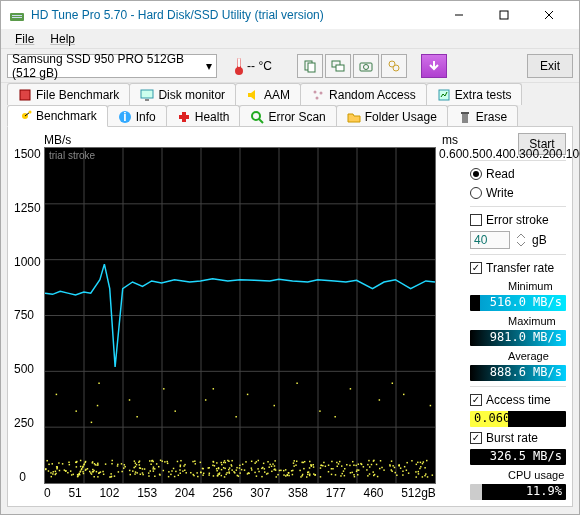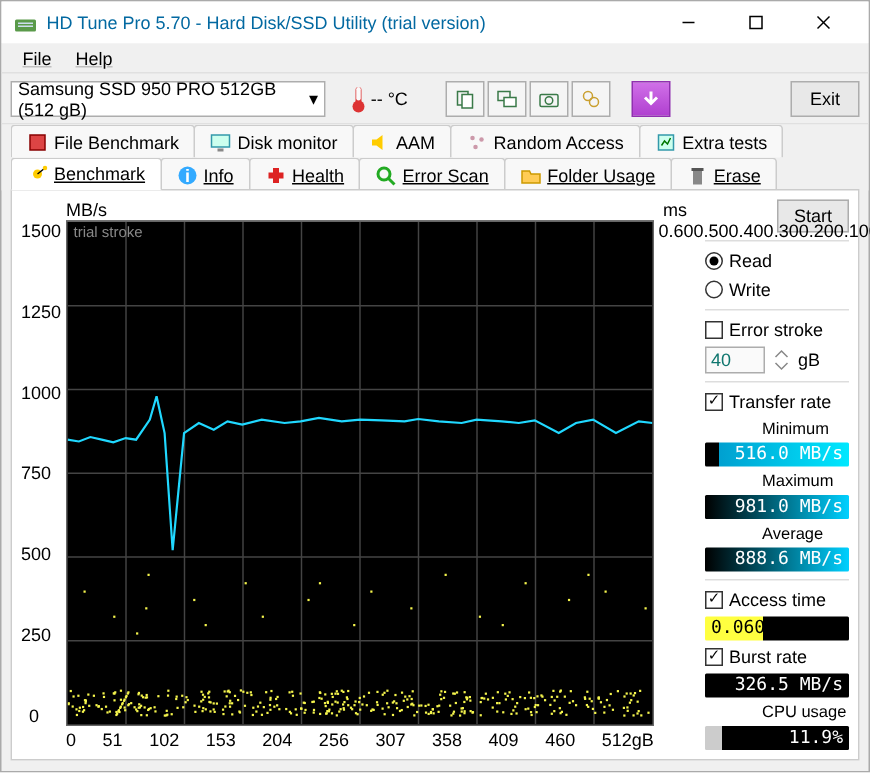--- a/index.html
+++ b/index.html
@@ -18,21 +18,21 @@
   .temp-box { height: 24px; width: 60px; display: flex; align-items: center; justify-content: center; gap: 3px; }
   .tb-cluster { display: flex; gap: 2px; margin-left: 8px; }
   .tb-btn { width: 26px; height: 24px; border: 1px solid #adadad; background: #f5f5f5; display: flex; align-items: center; justify-content: center; }
   .tb-btn.purple { background: linear-gradient(#d070e8,#b040d0); border-color:#9030b0;}
   .exit-btn { margin-left: auto; height: 24px; width: 46px; border: 1px solid #adadad; background: #e8e8e8; display: flex; align-items: center; justify-content: center; }
   .tabs { padding: 0 6px; background: #f0f0f0;}
   .tab-row { display: flex; }
   .tab { height: 22px; display: flex; align-items: center; gap: 4px; padding: 0 10px; border: 1px solid #ccc; border-bottom: none; background: #f8f8f8; font-size: 11px; margin-right: -1px;}
   .tab-row.bottom .tab.active { background: #fff; border-bottom: 1px solid #fff; position: relative; z-index: 2;}
   .tab-row.top .tab { border-top-left-radius: 3px; border-top-right-radius: 3px; }
-  .tab-row.bottom .tab { border-top-left-radius: 3px; border-top-right-radius: 3px; text-decoration: underline;}
+  .tab-row.bottom .tab { border-top-left-radius: 3px; border-top-right-radius: 3px;}
   .tab-icon { width: 14px; height: 14px; display:inline-flex; align-items:center; justify-content:center;}
   .content { flex: 1; background: #fff; border: 1px solid #ccc; margin: 0 6px 6px 6px; display: flex; padding: 6px; gap: 6px; position: relative; top: -1px;}
   .chart-area { flex: 1; position: relative; display:flex; flex-direction:column;}
   .axis-labels { display:flex; justify-content:space-between; font-size:10px; color:#000; padding:0 6px 0 30px;}
   .chart-frame { flex:1; display:flex; }
   .yl { width: 30px; display:flex; flex-direction:column; justify-content:space-between; text-align:right; font-size:10px; padding: 0 18px 0 0;}
   .yr { width: 28px; display:flex; flex-direction:row; justify-content:space-between; text-align:left; font-size:10px; padding: 0 0 0 3px;}
   .plot { flex:1; background:#000; border:1px solid #666; position:relative; overflow:hidden;}
   .watermark { position:absolute; top:2px; left:4px; color:#888; font-size:10px;}
   .grid line { stroke:#444; stroke-width:1;}
@@ -720,21 +720,21 @@
       </div>
       <div class="xaxis" id="xaxis">
           <span>0</span>
           <span>51</span>
           <span>102</span>
           <span>153</span>
           <span>204</span>
           <span>256</span>
           <span>307</span>
           <span>358</span>
-          <span>409</span>
+          <span>177</span>
           <span>460</span>
           <span>512gB</span>
         </div>
     </div>
 
     <div class="side">
       <div class="btn">
           <span>Start</span>
         </div>
       <div class="sep"></div>

